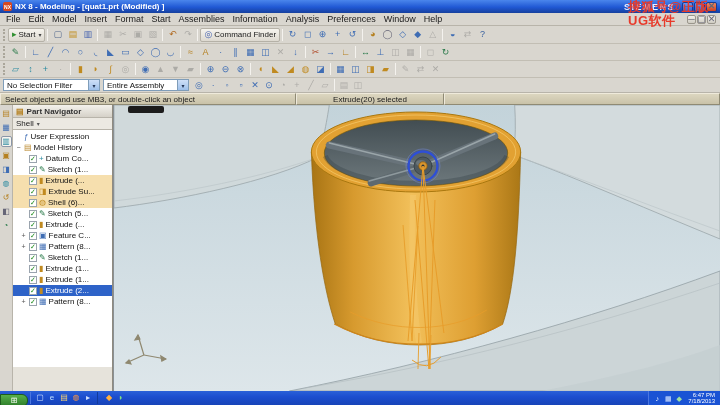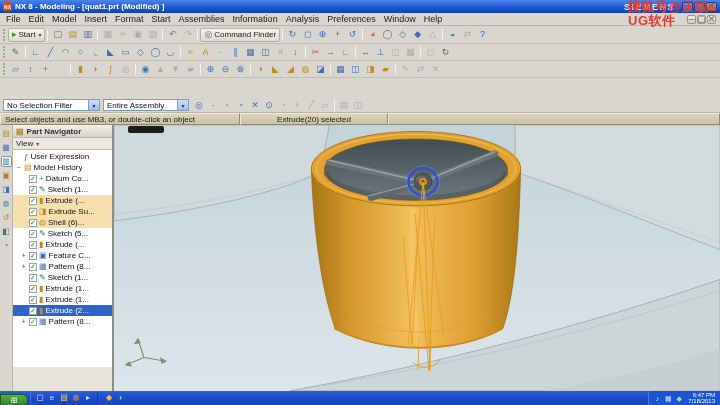--- a/index.html
+++ b/index.html
@@ -41,34 +41,34 @@
   .tg{font-size:9px;line-height:1}
   .tbtn{width:auto;padding:0 3px;gap:2px;border:1px solid #b5b1a7;background:linear-gradient(#f6f4ee,#ddd9d0);}
   .tlabel{font-size:8px;color:#1a1a1a;white-space:nowrap}
   .tdd{font-size:6px;color:#444;margin-left:1px}
   .grey{opacity:.38;filter:grayscale(60%)}
   .tsep{width:1px;height:12px;background:#a8a49c;border-right:1px solid #f4f2ee;margin:0 2px;flex:0 0 auto}
   .grip{width:3px;height:12px;border-left:2px dotted #aaa69a;margin:0 2px;flex:0 0 auto}
 
   
   .selbar{height:15px;flex:0 0 15px;background:#d9d6cf;border-bottom:1px solid #b8b4aa;
-    display:flex;align-items:center;gap:3px;padding:0 3px;margin-top:20px;}
+    display:flex;align-items:center;gap:3px;padding:0 3px;}
   .combo{display:inline-flex;align-items:center;justify-content:space-between;height:12px;background:#fff;
     border:1px solid #7f9db9;font-size:8px;padding-left:3px;color:#111;}
   .combo.w1{width:97px}.combo.w2{width:86px}
   .carr{width:11px;height:100%;margin-left:3px;background:linear-gradient(#cfe0f8,#9ec0ea);
     border-left:1px solid #7f9db9;color:#235;font-size:6px;display:inline-flex;align-items:center;justify-content:center;}
   .selicons{display:flex;align-items:center}
   .selicons .ticon{width:14px}
 
   
   .promptbar{height:12px;flex:0 0 12px;display:flex;background:#cfc9b2;font-size:8px;}
   .pseg{border:1px solid;border-color:#efeadb #8f8a74 #8f8a74 #efeadb;display:flex;align-items:center;
     padding:0 4px;background:linear-gradient(#dcd6c0,#c9c2a8);color:#1a1a1a;white-space:nowrap;overflow:hidden}
-  .pseg.left{width:240px}
+  .pseg.left{width:296px}
   .pseg.mid{width:148px;justify-content:center}
   .pseg.right{flex:1}
 
   
   .main{flex:1;display:flex;min-height:0;position:relative}
   .resbar{width:13px;flex:0 0 13px;background:#d9d6cf;border-right:1px solid #b8b4aa;
     display:flex;flex-direction:column;align-items:center;padding-top:3px;gap:3px;}
   .resbar .ticon{width:11px;height:11px}
   .resbar .tg{font-size:8px}
   .resbar .act{background:#f8f6f0;border:1px solid #8a96a8}
@@ -525,21 +525,21 @@
           <span class="tg" style="color: rgb(42, 122, 74);">◔</span>
         </span>
       </div>
 
     <div class="pnav">
       <div class="pnhead">
         <span class="pnico">▤</span>
         <span>Part Navigator</span>
       </div>
       <div class="pncol">
-        <span>View</span>
+        <span>Shell</span>
         <span class="sort">▾</span>
       </div>
       <div class="pntree">
           <div class="trow" style="padding-left: 2px;">
             <span class="tex"></span>
             <span class="tic" style="color: rgb(63, 109, 180);">ƒ</span>
             <span class="tlb">User Expression</span>
           </div>
           <div class="trow" style="padding-left: 2px;">
             <span class="tex">−</span>

